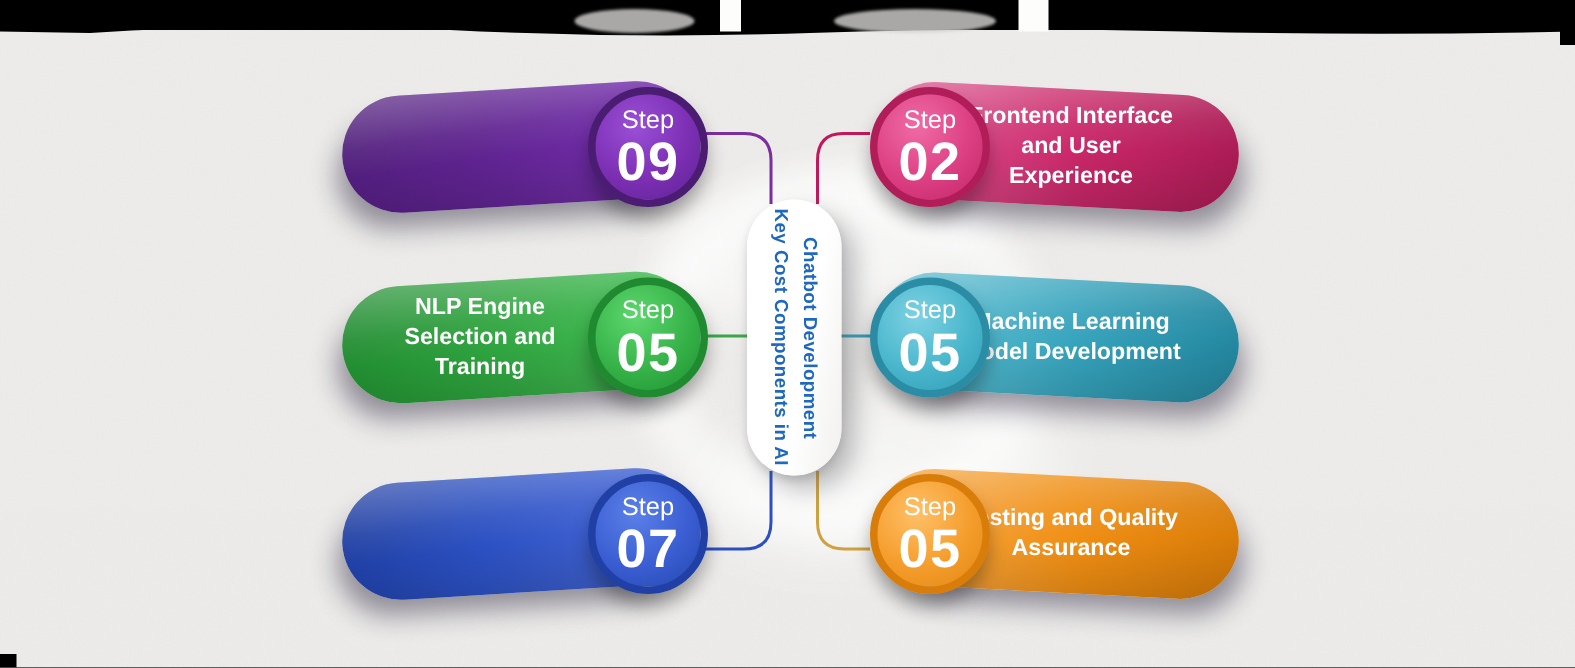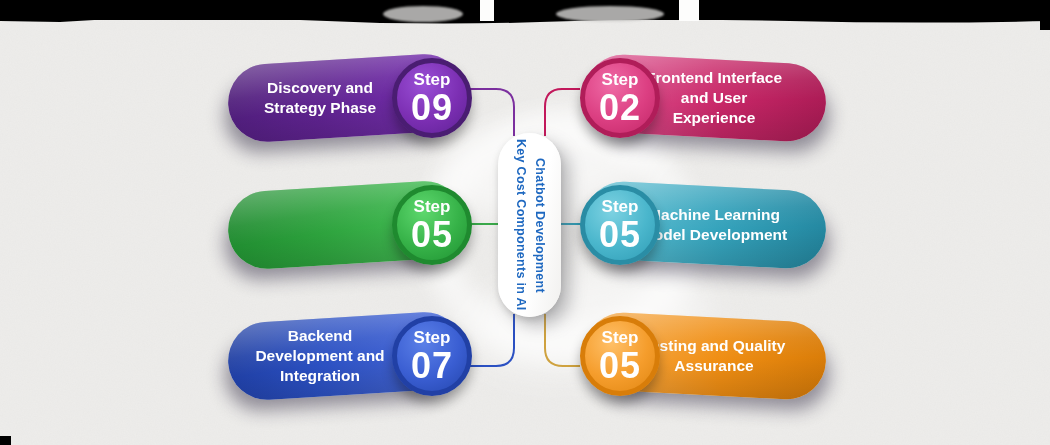--- a/index.html
+++ b/index.html
@@ -64,21 +64,21 @@
       display:flex; flex-direction:column; align-items:center; justify-content:center;
       color:#fff; box-shadow:0 8px 12px rgba(0,0,0,.30); }
   .left  .step-badge { right:-8px; }
   .right .step-badge { left:-4px; }
   .badge-s1 { border:5px solid #4a1d72; background:radial-gradient(circle at 38% 30%,#9a4fd6,#7c2fb3 55%,#5e2195); }
   .badge-s2 { border:5px solid #1f8a2f; background:radial-gradient(circle at 38% 30%,#5ed86e,#36b248 55%,#1f9232); }
   .badge-s3 { border:5px solid #2140a5; background:radial-gradient(circle at 38% 30%,#5b80e8,#3a5ed2 55%,#2446ad); }
   .badge-s4 { border:5px solid #b01d59; background:radial-gradient(circle at 38% 30%,#ef6ba6,#dc3f82 55%,#c22767); }
   .badge-s5 { border:5px solid #2a8da5; background:radial-gradient(circle at 38% 30%,#7dd2e2,#4ab6cc 55%,#2f9cb5); }
   .badge-s6 { border:5px solid #d87d09; background:radial-gradient(circle at 38% 30%,#ffc068,#f59d2c 55%,#e08612); }
-  .step-word { font-size:17px; font-weight:700; line-height:1; margin-bottom:2px; }
+  .step-word { font-size:17px; font-weight:400; line-height:1; margin-bottom:2px; }
   .step-num  { font-size:36px; font-weight:700; line-height:1; letter-spacing:1px; }
 
   
   #item-1 { left:228px; top:59px; }
   #item-2 { left:228px; top:186px; }
   #item-3 { left:228px; top:317px; }
   #item-4 { left:584px; top:59px; }
   #item-5 { left:584px; top:186px; }
   #item-6 { left:584px; top:317px; }
 
@@ -124,38 +124,37 @@
     <path d="M470 89 H496 Q514 89 514 107 V136" fill="none" stroke="#7b2f9e" stroke-width="2"></path>
     <path d="M580 89 H562 Q545 89 545 107 V136" fill="none" stroke="#c2185b" stroke-width="2"></path>
     <path d="M470 224 H499" fill="none" stroke="#3aa84a" stroke-width="2"></path>
     <path d="M560 224 H581" fill="none" stroke="#31a0b9" stroke-width="2"></path>
     <path d="M514 314 V348 Q514 366 496 366 H470" fill="none" stroke="#2b50c2" stroke-width="2"></path>
     <path d="M545 314 V348 Q545 366 563 366 H580" fill="none" stroke="#cfa23f" stroke-width="2"></path>
   </svg>
 
   <div id="item-1" class="step-item left">
     <div class="capsule cap-s1"></div>
-    <div class="step-title">Discovery and Strategy Phase</div>
     <div class="step-badge badge-s1">
       <span class="step-word">Step</span>
       <span class="step-num">09</span>
     </div>
   </div>
 
   <div id="item-2" class="step-item left">
     <div class="capsule cap-s2"></div>
+    <div class="step-title">NLP Engine Selection and Training</div>
     <div class="step-badge badge-s2">
       <span class="step-word">Step</span>
       <span class="step-num">05</span>
     </div>
   </div>
 
   <div id="item-3" class="step-item left">
     <div class="capsule cap-s3"></div>
-    <div class="step-title">Backend Development and Integration</div>
     <div class="step-badge badge-s3">
       <span class="step-word">Step</span>
       <span class="step-num">07</span>
     </div>
   </div>
 
   <div id="item-4" class="step-item right">
     <div class="capsule cap-s4"></div>
     <div class="step-title">Frontend Interface and User Experience</div>
     <div class="step-badge badge-s4">

